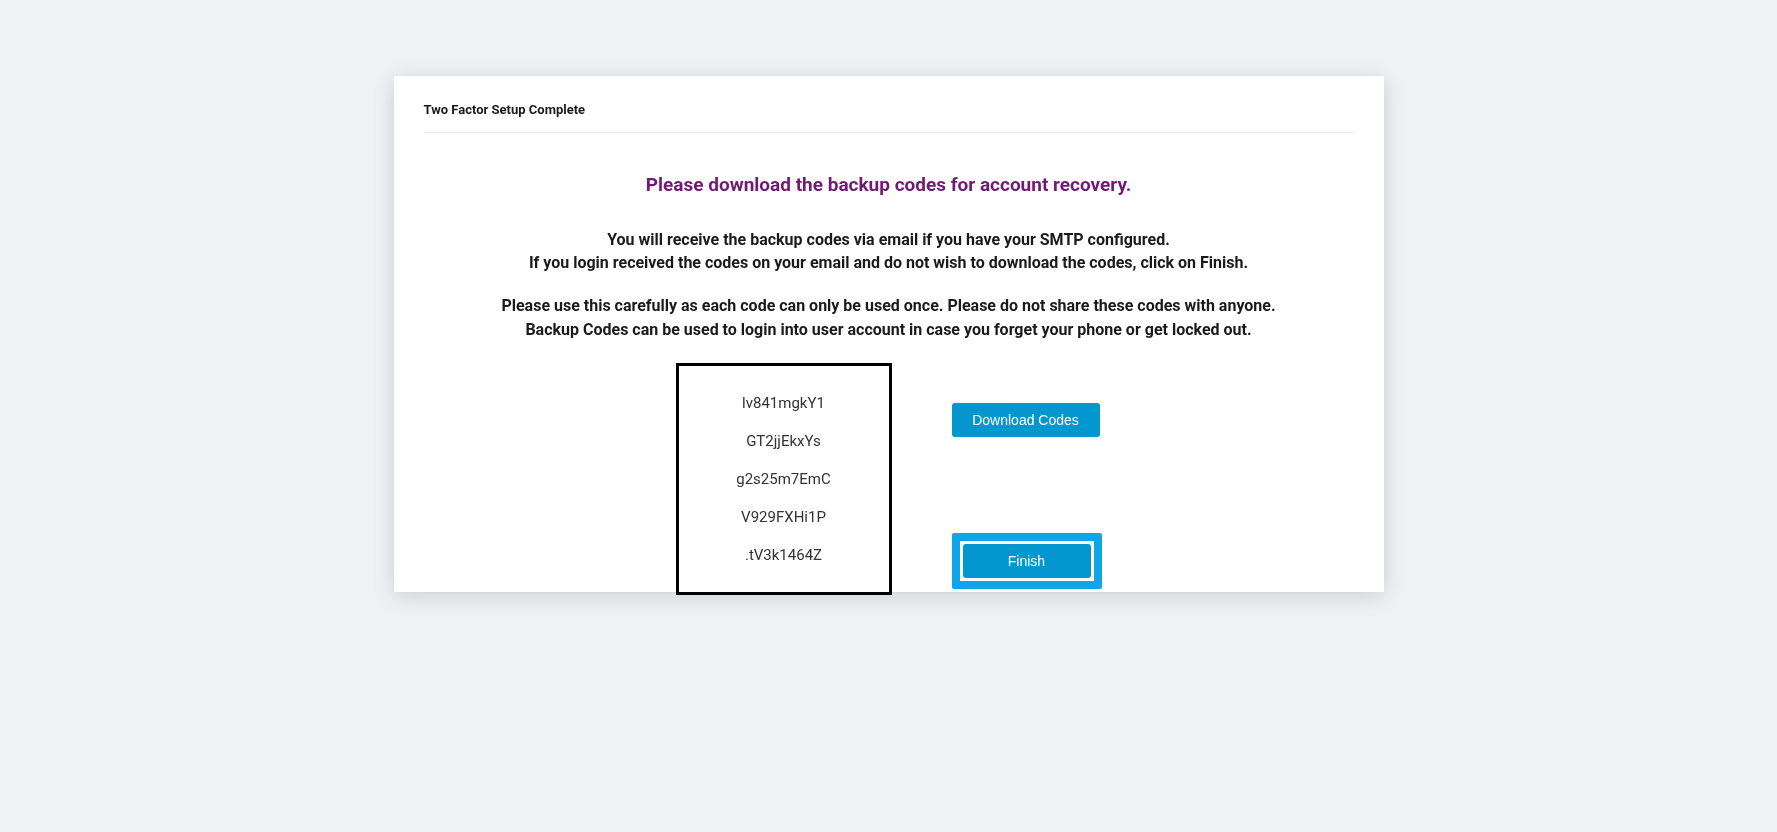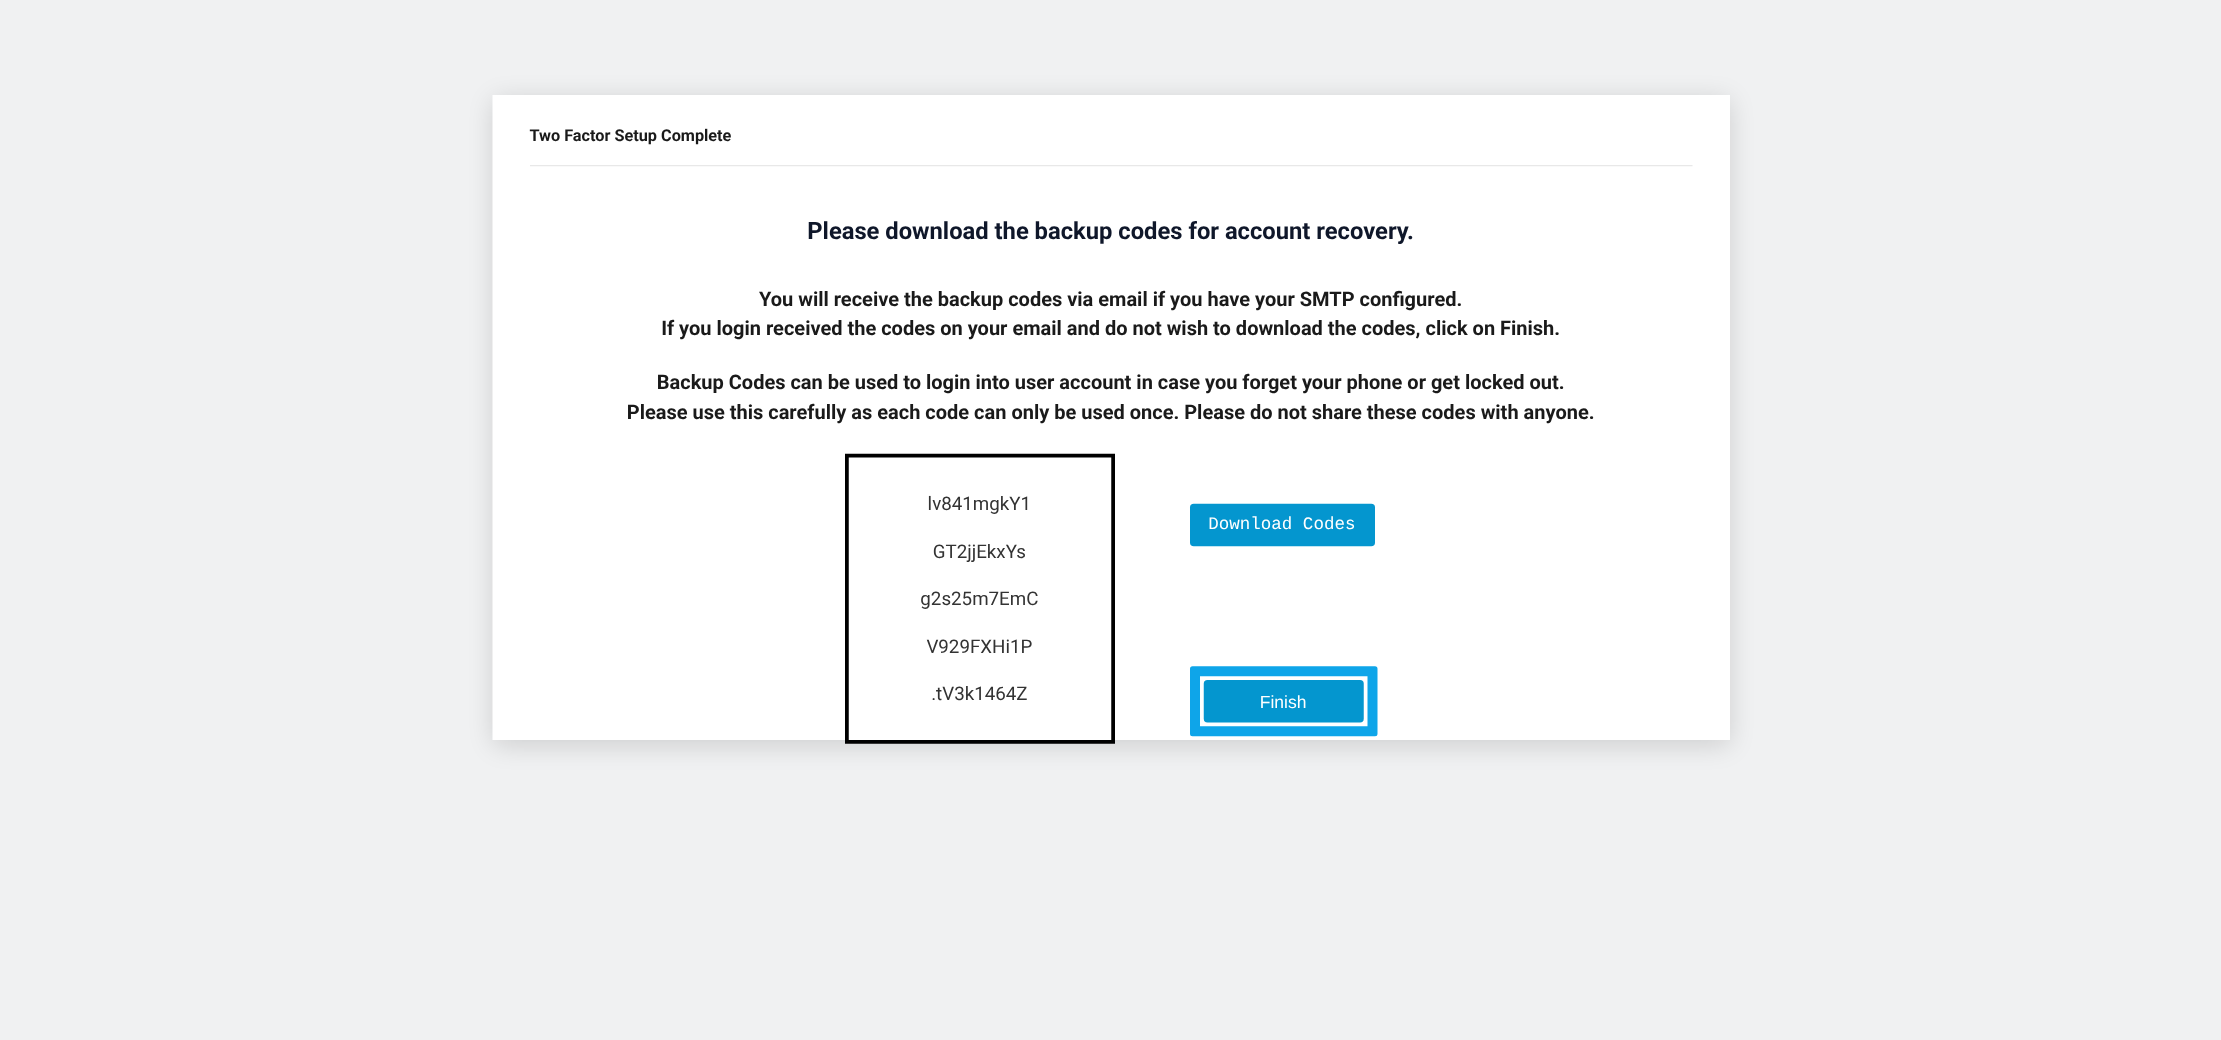--- a/index.html
+++ b/index.html
@@ -34,21 +34,21 @@
       background-color: #e8e8e8;
       margin: 0 30px;
     }
     .content {
       text-align: center;
       padding-top: 40px;
     }
     .main-instruction {
       font-size: 19px;
       font-weight: 700;
-      color: #0f172a;
+      color: #701a75;
       margin-bottom: 32px;
     }
     .sub-text {
       font-size: 16px;
       font-weight: 700;
       color: #1a1a1a;
       line-height: 1.45;
     }
     .para1 {
       margin-bottom: 20px;
@@ -91,21 +91,20 @@
       border: none;
       font-size: 14px;
       padding: 9px 0;
       width: 148px;
       border-radius: 3px;
       cursor: pointer;
       text-align: center;
     }
     .btn-download {
       align-self: flex-start;
-      font-family: Liberation Mono, monospace;
     }
     .finish-wrapper {
       border: 8px solid #0ea5e9;
       padding: 3px;
       width: fit-content;
       border-radius: 2px;
     }
     .btn-finish {
       width: 128px;
     }
@@ -116,22 +115,22 @@
 <div class="card">
   <div class="card-title">Two Factor Setup Complete</div>
   <div class="divider"></div>
   <div class="content">
     <div class="main-instruction">Please download the backup codes for account recovery.</div>
     <div class="sub-text para1">
       <div>You will receive the backup codes via email if you have your SMTP configured.</div>
       <div>If you login received the codes on your email and do not wish to download the codes, click on Finish.</div>
     </div>
     <div class="sub-text para2">
+      <div>Please use this carefully as each code can only be used once. Please do not share these codes with anyone.</div>
       <div>Backup Codes can be used to login into user account in case you forget your phone or get locked out.</div>
-      <div>Please use this carefully as each code can only be used once. Please do not share these codes with anyone.</div>
     </div>
     <div class="codes-area">
       <div class="codes-box">
         <div class="code-item">lv841mgkY1</div>
         <div class="code-item">GT2jjEkxYs</div>
         <div class="code-item">g2s25m7EmC</div>
         <div class="code-item">V929FXHi1P</div>
         <div class="code-item">.tV3k1464Z</div>
       </div>
       <div class="buttons-col">

